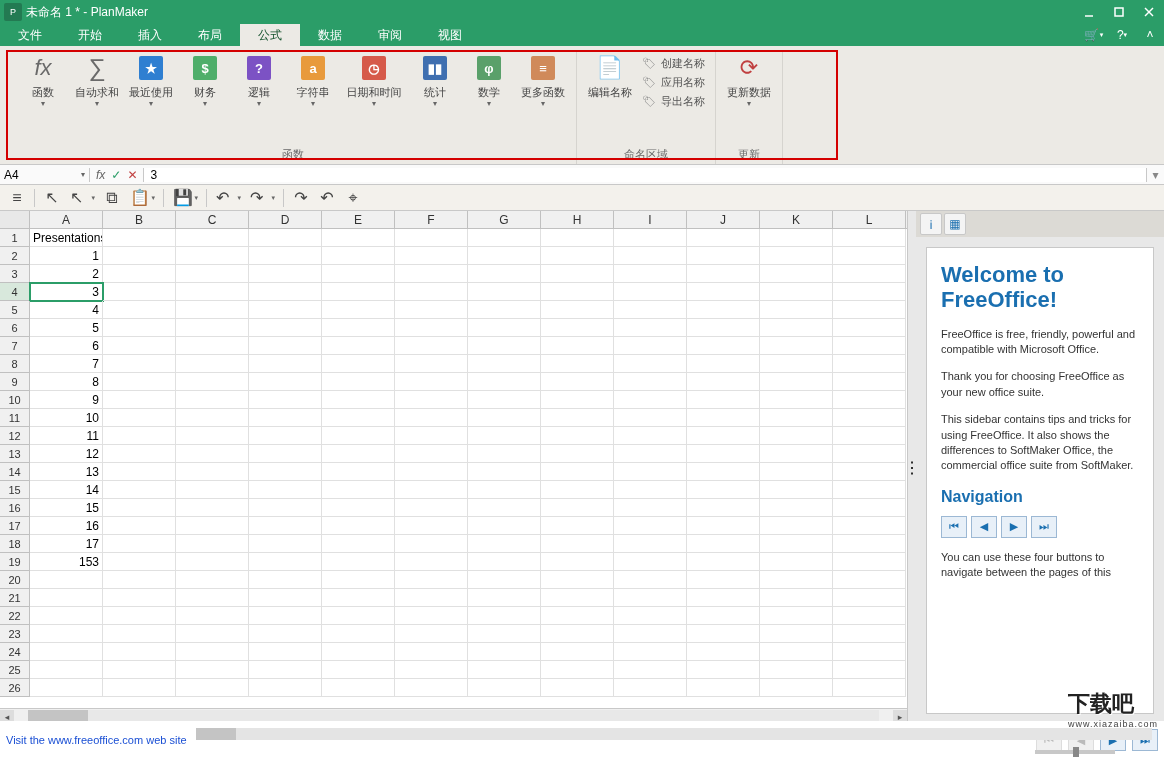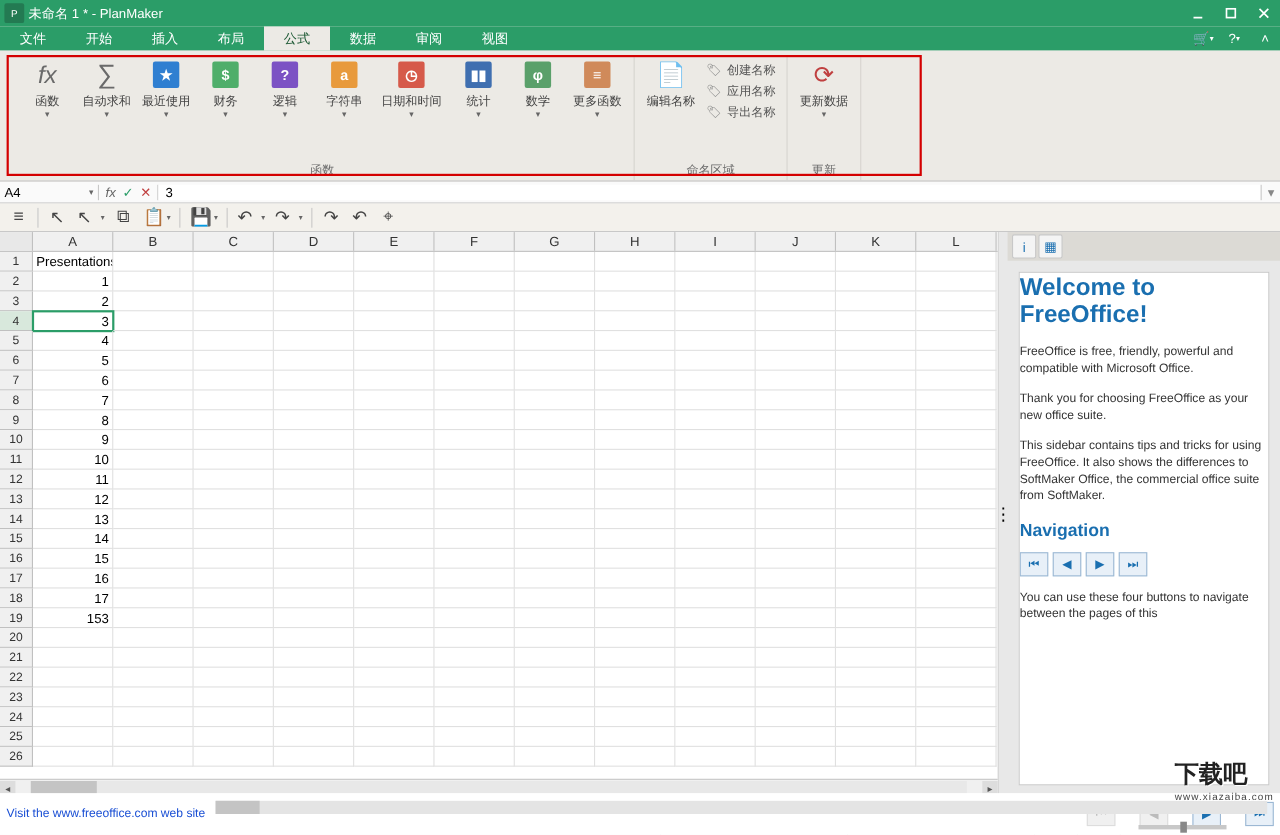--- a/index.html
+++ b/index.html
@@ -69,27 +69,27 @@
 .hscroll{height:16px;background:#f0f0f0;border-top:1px solid #c8c8c8;display:flex;align-items:center;}
 .hscroll .track{flex:1;height:14px;background:#e8e8e8;margin:0 14px;position:relative;}
 .hscroll .thumb{position:absolute;left:0;width:60px;height:14px;background:#c4c4c4;}
 .hscroll .sbtn{width:14px;height:14px;background:#ddd;text-align:center;font-size:9px;line-height:14px;color:#555;cursor:pointer;}
 
 
 .side-splitter{width:8px;background:#e8e8e8;display:flex;align-items:center;justify-content:center;cursor:ew-resize;}
 .sidepanel{width:248px;background:#e8e8e8;display:flex;flex-direction:column;}
 .sp-toolbar{height:26px;background:#dcdad5;display:flex;align-items:center;padding:0 4px;gap:2px;}
 .sp-toolbar .spbtn{width:22px;height:22px;display:flex;align-items:center;justify-content:center;cursor:pointer;background:#f4f4f4;border:1px solid #c8c8c8;border-radius:2px;font-size:12px;color:#1a6fb0;}
-.sp-card{margin:10px;background:#fff;border:1px solid #c8c8c8;flex:1;padding:0;overflow:hidden;position:relative;}
+.sp-card{margin:10px;background:#fff;border:1px solid #c8c8c8;flex:1;padding:14px;overflow:hidden;position:relative;}
 .sp-card h2{color:#1a6fb0;font-size:22px;font-weight:600;line-height:1.15;margin-bottom:14px;}
 .sp-card p{font-size:11px;color:#333;line-height:1.4;margin-bottom:12px;}
 .sp-card h3{color:#1a6fb0;font-size:16px;font-weight:700;margin:14px 0 10px;}
 .navbtns{display:flex;gap:4px;margin-bottom:12px;}
 .navbtn{width:26px;height:22px;border:1px solid #9cb8d4;background:#e8f0f8;color:#1a6fb0;display:flex;align-items:center;justify-content:center;font-size:11px;cursor:pointer;}
-.sp-footer{position:absolute;bottom:0;left:0;right:0;padding:8px 6px;display:flex;align-items:center;gap:22px;background:#fff;}
+.sp-footer{position:absolute;bottom:0;left:0;right:0;padding:8px 6px;display:flex;align-items:center;gap:6px;background:#fff;}
 .sp-footer a{color:#1a4fd4;font-size:11px;text-decoration:none;}
 .sp-footer .navbtn.dis{background:#f0f0f0;color:#bbb;border-color:#ddd;}
 
 
 .sheet-tabs{height:18px;background:#eceae5;border-top:1px solid #c8c8c8;display:flex;align-items:center;font-size:11px;}
 .sheet-tabs .navb{width:18px;height:16px;background:#ddd;border:1px solid #bbb;text-align:center;line-height:14px;font-size:9px;cursor:pointer;margin-left:1px;}
 .sheet-tabs .tab{padding:0 10px;background:#fff;border:1px solid #bbb;border-bottom:none;height:17px;line-height:16px;margin-left:2px;cursor:pointer;}
 .sheet-tabs .addtab{width:20px;text-align:center;color:#888;cursor:pointer;}
 .sheet-tabs .sbar{flex:1;margin-left:10px;display:flex;align-items:center;}
 

